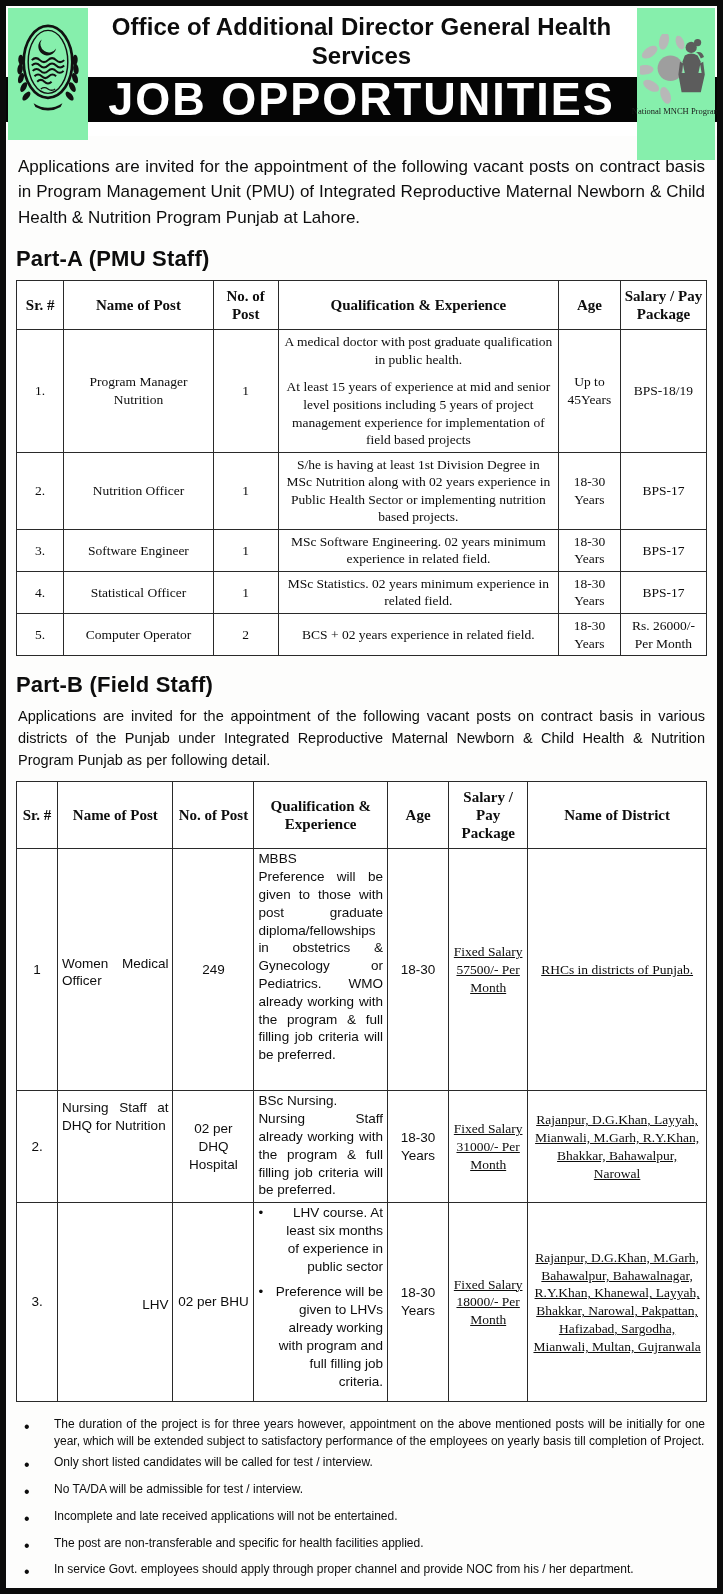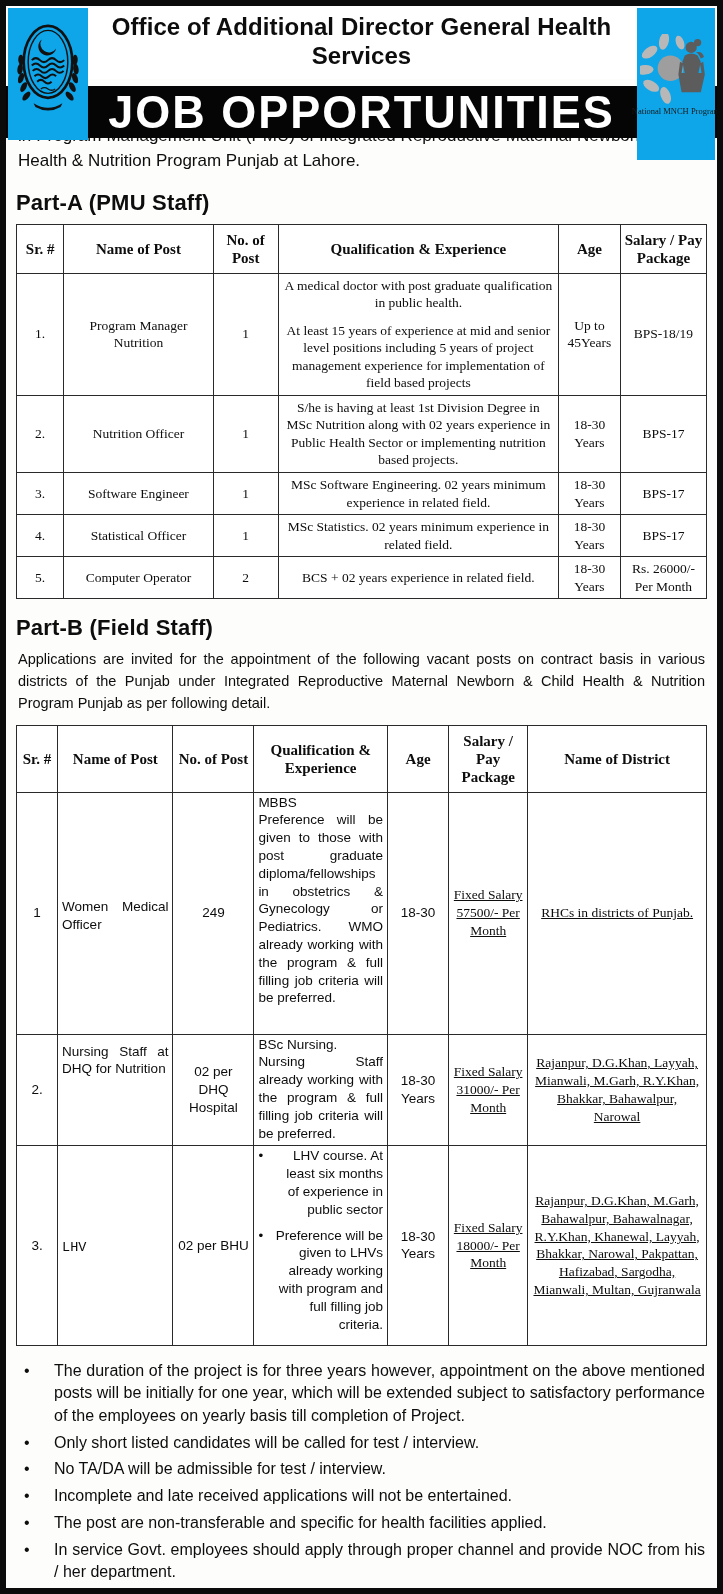--- a/index.html
+++ b/index.html
@@ -10,29 +10,29 @@
     background:#fdfdfc;
     border:6px solid #0b0b0b;
     display:flex;flex-direction:column;
     font-family:"Liberation Sans",sans-serif;
     color:#0d0d0d;
     overflow:hidden;
   }
   
   .ad-header{position:relative;height:130px;background:#fff;}
   .banner-band{
-    position:absolute;left:-6px;right:-6px;top:80px;height:52px;
-    background:#050505;display:flex;align-items:center;justify-content:center;z-index:1;
+    position:absolute;left:-6px;right:-6px;top:71px;height:45px;
+    background:#050505;display:flex;justify-content:center;z-index:1;
   }
   .banner-text{
     color:#fff;font-weight:bold;font-size:45px;letter-spacing:2px;
     transform:scaleY(1.02);white-space:nowrap;line-height:1;
   }
   .logo-box{
-    position:absolute;top:2px;background:#0ea5e9;z-index:2;
+    position:absolute;top:2px;background:#86efac;z-index:2;
     display:flex;flex-direction:column;align-items:center;justify-content:flex-start;
   }
   .logo-left{left:2px;width:80px;height:126px;padding-top:6px;}
   .logo-right{right:2px;width:78px;height:126px;padding-top:26px;}
   .logo-caption{
     font-family:"Liberation Serif",serif;font-size:8.5px;white-space:nowrap;
     margin-top:2px;color:#1a1a1a;
   }
   .title-lines{
     margin:6px 88px 0 88px;text-align:center;font-weight:bold;
@@ -58,21 +58,21 @@
   .tB .c-qual{font-family:"Liberation Sans",sans-serif;text-align:justify;vertical-align:top;padding-top:1px;}
   .tB .c-count,.tB .c-age{font-family:"Liberation Sans",sans-serif;}
   .tB .c-salary,.tB .c-district{font-family:"Liberation Serif",serif;text-decoration:underline;}
   .tB .c-sr{font-family:"Liberation Sans",sans-serif;vertical-align:middle;}
   .cell-bullet{position:relative;padding-left:13px;margin-bottom:8px;text-align:right;}
   .cell-bullet::before{content:"\2022";position:absolute;left:0;top:0;}
   
   .notes{margin:14px 2px 0 2px;}
   .note-row{display:flex;margin-bottom:4px;}
   .note-marker{flex:0 0 30px;font-size:16px;line-height:1.42;padding-left:6px;}
-  .note-text{flex:1;font-size:16px;line-height:1.42;text-align:justify;}
+  .note-text{flex:1;font-size:12px;line-height:1.42;text-align:justify;}
 </style>
 </head>
 <body>
 
 <div class="page">
 
   <div class="ad-header">
     <div class="banner-band">
       <span class="banner-text">JOB OPPORTUNITIES</span>
     </div>
@@ -252,21 +252,21 @@
         <td class="c-qual">
           <div class="qual-part">BSc Nursing.</div>
           <div class="qual-part" style="margin-top:0;">Nursing Staff already working with the program &amp; full filling job criteria will be preferred.</div>
         </td>
         <td class="c-age">18-30 Years</td>
         <td class="c-salary">Fixed Salary 31000/- Per Month</td>
         <td class="c-district">Rajanpur, D.G.Khan, Layyah, Mianwali, M.Garh, R.Y.Khan, Bhakkar, Bahawalpur, Narowal</td>
       </tr>
       <tr style="height:160px">
         <td class="c-sr">3.</td>
-        <td class="c-post" style="vertical-align:middle;text-align:left;font-family:Liberation Mono, monospace;">LHV</td>
+        <td class="c-post" style="vertical-align:middle;text-align:right;">LHV</td>
         <td class="c-count">02 per BHU</td>
         <td class="c-qual">
           <div class="cell-bullet">LHV course. At least six months of experience in public sector</div>
           <div class="cell-bullet">Preference will be given to LHVs already working with program and full filling job criteria.</div>
         </td>
         <td class="c-age">18-30 Years</td>
         <td class="c-salary">Fixed Salary 18000/- Per Month</td>
         <td class="c-district">Rajanpur, D.G.Khan, M.Garh, Bahawalpur, Bahawalnagar, R.Y.Khan, Khanewal, Layyah, Bhakkar, Narowal, Pakpattan, Hafizabad, Sargodha, Mianwali, Multan, Gujranwala</td>
       </tr>
     </tbody>

